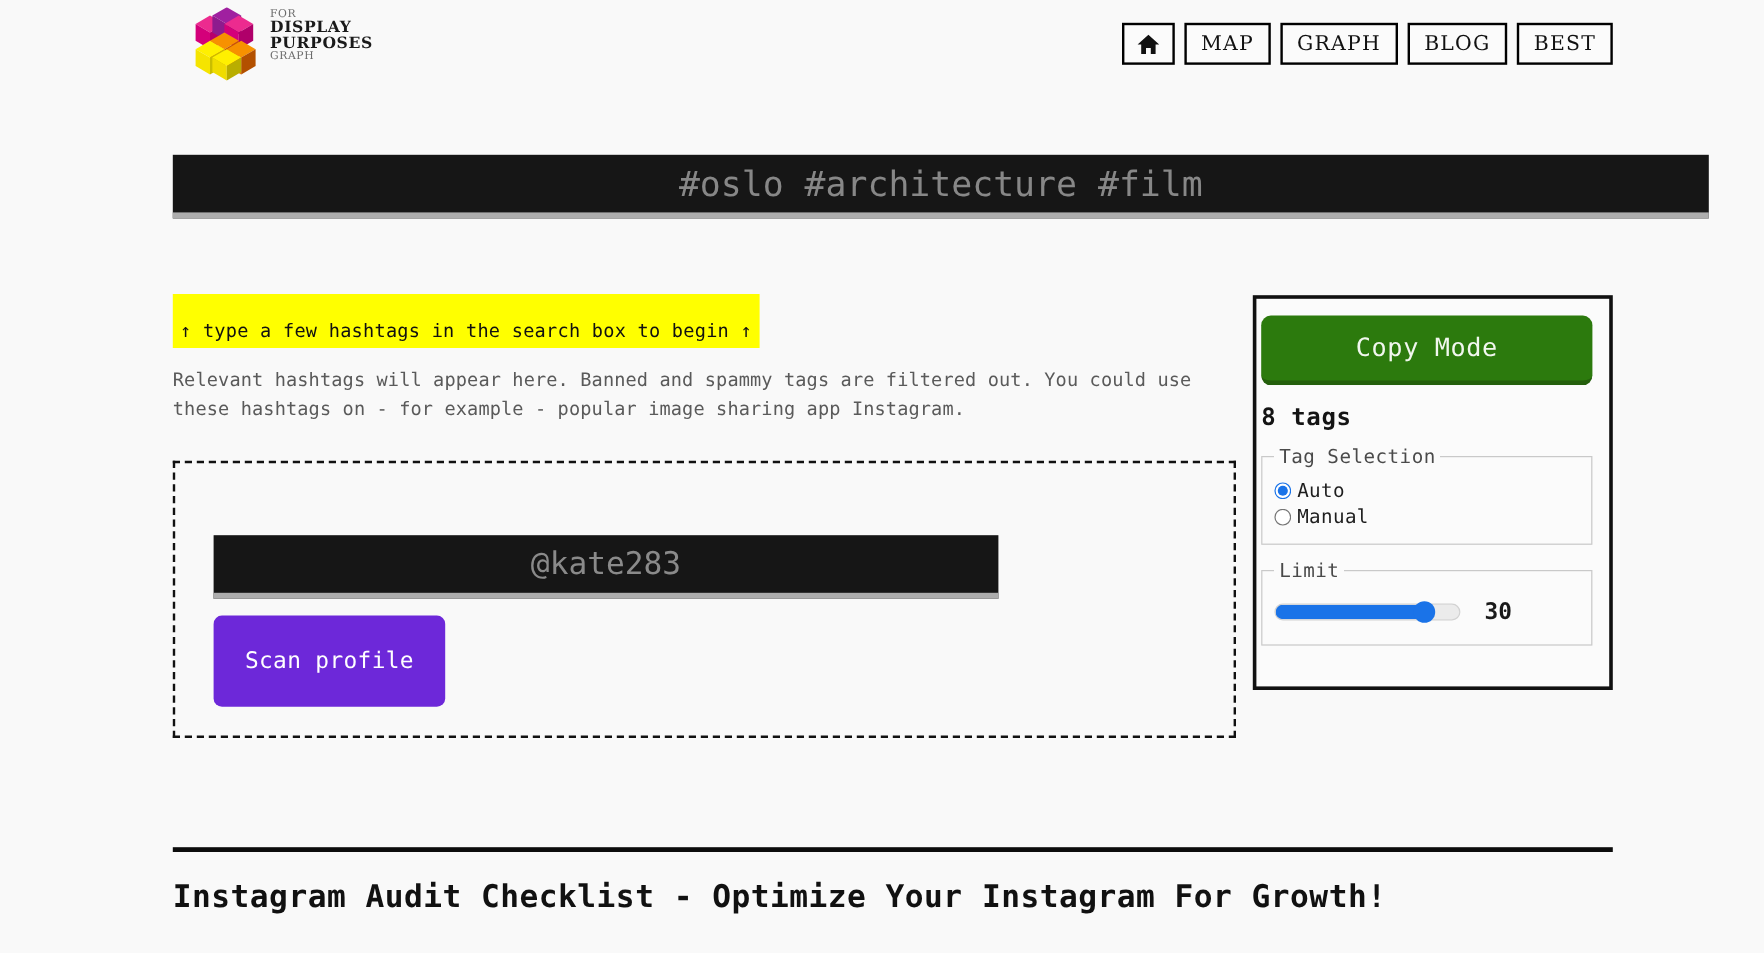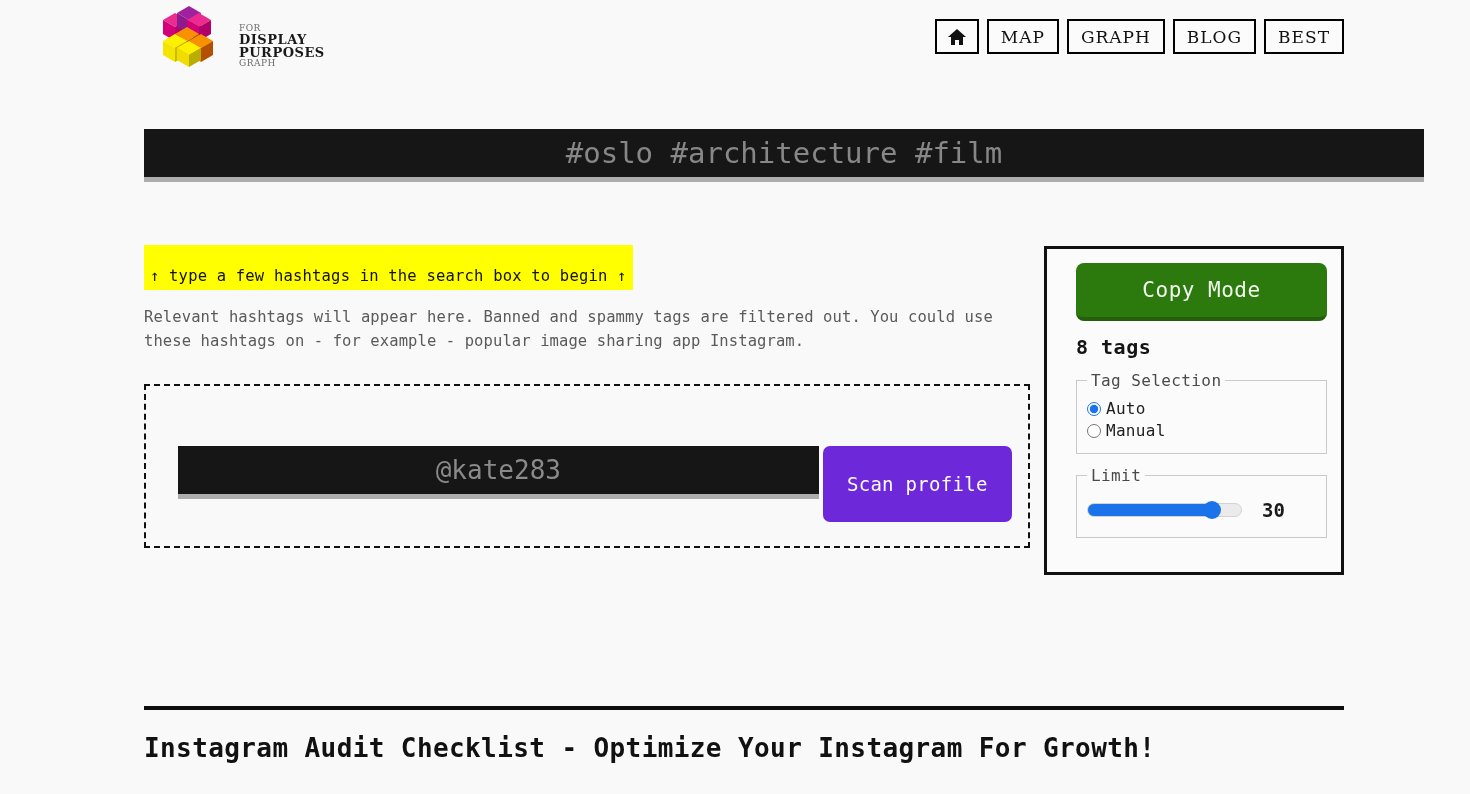--- a/index.html
+++ b/index.html
@@ -16,22 +16,22 @@
   
   .header {
     position: relative;
     height: 75px;
   }
   .logo-wrap {
     position: absolute;
     left: 155px;
     top: 6px;
     display: flex;
-    align-items: flex-end;
-    gap: 22px;
+    align-items: flex-start;
+    gap: 8px;
   }
   .logo-cubes { width: 62px; height: 62px; display: block; }
   .logo-text {
     display: flex;
     flex-direction: column;
     line-height: 1.0;
     padding-top: 2px;
   }
   .logo-text span { font-family: "DejaVu Serif", "Liberation Serif", serif; letter-spacing: 0.5px; }
   .lt-1 { font-size: 9px; color: #6b6b6b; letter-spacing: 1.2px; }
@@ -125,22 +125,23 @@
   .promo-text {
     color: #3f3f3f;
     font-size: 15.5px;
     line-height: 1.5;
     padding-left: 1px;
   }
   .promo-row {
     margin-top: 32px;
     display: flex;
     align-items: flex-start;
-    gap: 4px;
+    gap: 14px;
     padding-left: 16px;
+    flex-direction: column;
   }
   .handle-box {
     width: 654px;
     height: 53px;
     background: #161616;
     border: none;
     border-bottom: 5px solid #adadad;
     color: #e8e8e8;
     font-family: "DejaVu Sans Mono", "Liberation Mono", monospace;
     font-size: 26px;
@@ -164,21 +165,21 @@
 
   
   .panel {
     position: absolute;
     left: 1044px;
     top: 246px;
     width: 300px;
     height: 329px;
     border: 3px solid #111;
     background: #fbfbfb;
-    padding: 14px 14px 10px 29px;
+    padding: 14px 14px 10px 4px;
   }
   .copy-btn {
     width: 100%;
     height: 58px;
     background: #2c7a0d;
     border: none;
     border-bottom: 4px solid #245f0c;
     border-radius: 8px;
     color: #f1f7ee;
     font-family: "DejaVu Sans Mono", "Liberation Mono", monospace;

